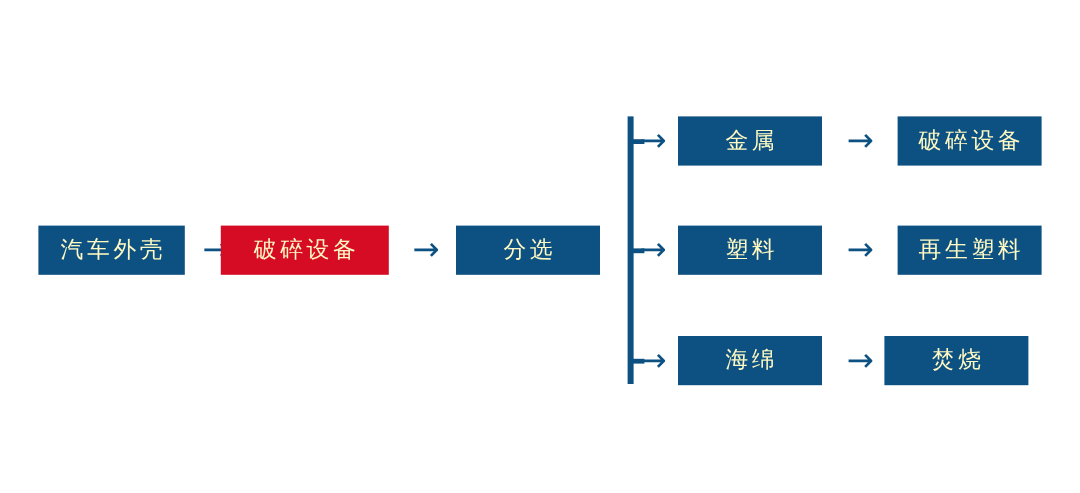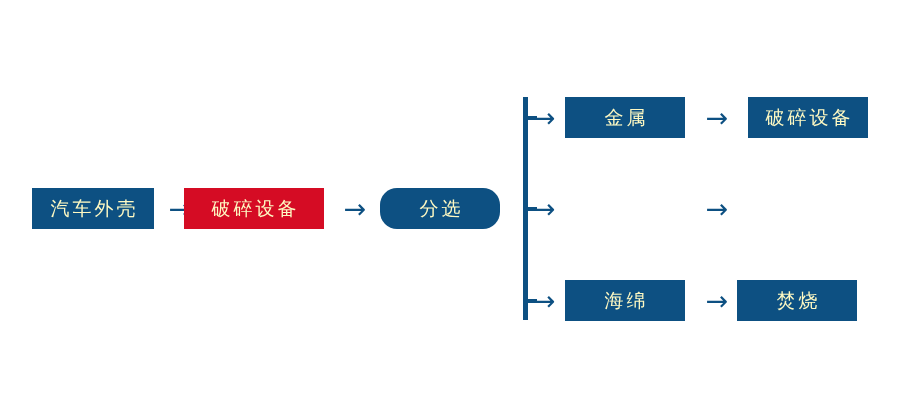--- a/index.html
+++ b/index.html
@@ -76,21 +76,21 @@
 <div id="diagram">
 
   <div class="node blue" style="left:32px; top:188px; width:122px; height:41px;">汽车外壳</div>
 
   <div class="arrow" style="left:163px; top:191px; width:34px; height:35px;">→</div>
 
   <div class="node red" style="left:184px; top:188px; width:140px; height:41px;">破碎设备</div>
 
   <div class="arrow" style="left:338px; top:191px; width:34px; height:35px;">→</div>
 
-  <div class="node blue" style="left:380px; top:188px; width:120px; height:41px;border-radius:17px;">分选</div>
+  <div class="node blue" style="left:380px; top:188px; width:120px; height:41px;">分选</div>
 
   <div class="branch-stem" style="left:523px; top:97px; width:5px; height:223px;"></div>
 
   <div class="branch-arm" style="left:527px; top:100px; height:35px;">
     <span class="stub"></span>
     <span class="head">→</span>
   </div>
 
   <div class="branch-arm" style="left:527px; top:191px; height:35px;">
     <span class="stub"></span>
@@ -101,23 +101,25 @@
     <span class="stub"></span>
     <span class="head">→</span>
   </div>
 
   <div class="node blue" style="left:565px; top:97px; width:120px; height:41px;">金属</div>
 
   <div class="arrow" style="left:700px; top:100px; width:34px; height:35px;">→</div>
 
   <div class="node blue" style="left:748px; top:97px; width:120px; height:41px;">破碎设备</div>
 
+  <div class="node blue" style="left:565px; top:188px; width:120px; height:41px;">塑料</div>
 
   <div class="arrow" style="left:700px; top:191px; width:34px; height:35px;">→</div>
 
+  <div class="node blue" style="left:748px; top:188px; width:120px; height:41px;">再生塑料</div>
 
   <div class="node blue" style="left:565px; top:280px; width:120px; height:41px;">海绵</div>
 
   <div class="arrow" style="left:700px; top:283px; width:34px; height:35px;">→</div>
 
   <div class="node blue" style="left:737px; top:280px; width:120px; height:41px;">焚烧</div>
 
 </div>
 
 </body></html>

